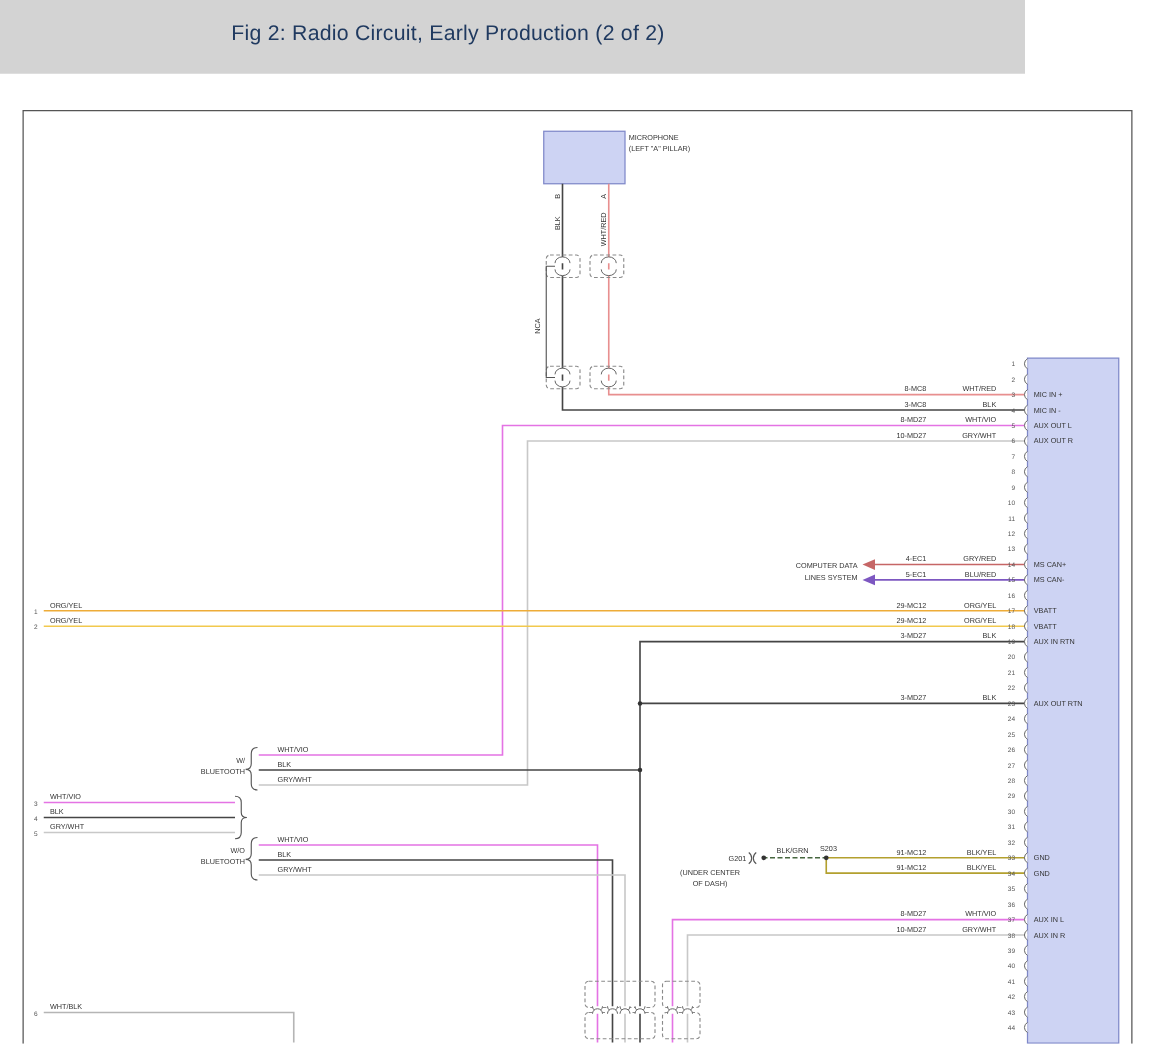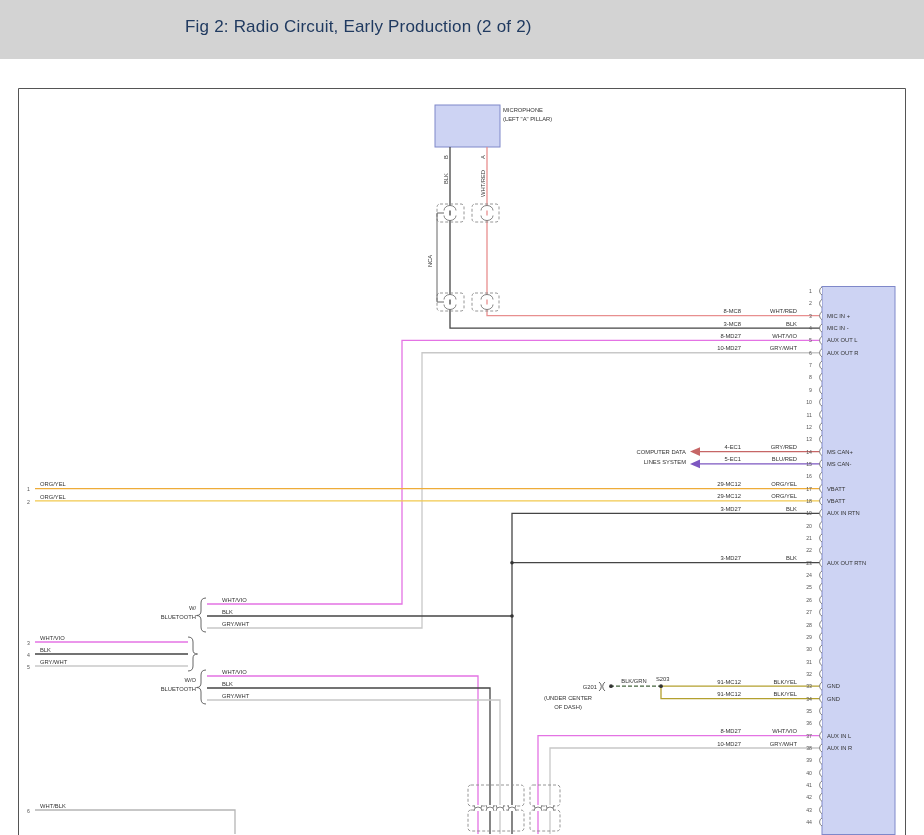--- a/index.html
+++ b/index.html
@@ -1,18 +1,18 @@
 <!DOCTYPE html>
 <html style="--c-WHT_RED: #e88f8f; --c-BLK: #454545; --c-WHT_VIO: #e473e4; --c-GRY_WHT: #c8c8c8; --c-GRY_RED: #c66666; --c-BLU_RED: #7d57c1; --c-ORG_YEL: #eeac38; --c-ORG_YEL_ALT: #f2c94e; --c-BLK_YEL: #b3a02e; --c-BLK_GRN: #46663f; --c-WHT_BLK: #b5b5b5; --header-bg: #d3d3d3; --title-color: #203a60; --comp-fill: #cdd3f3; --comp-stroke: #7f88c9;"><head>
 <meta charset="utf-8">
 <style>
   *{margin:0;padding:0;box-sizing:border-box}
   html,body{width:924px;height:835px;background:#fff;overflow:hidden;
     font-family:"Liberation Sans",sans-serif}
-  .header{position:absolute;left:0;top:0;width:924px;height:59px;
+  .header{position:absolute;left:0;top:0;width:820px;height:59px;
     background:var(--header-bg,#d3d3d3)}
   .title{position:absolute;left:185px;top:17px;font-size:17px;
     color:var(--title-color,#203a60);letter-spacing:.2px}
   svg{position:absolute;left:0;top:59px}
   svg text{font-family:"Liberation Sans",sans-serif;fill:#333}
   .t5{font-size:5.2px}
   .t55{font-size:5.8px}
   .dim{fill:#555}
   .wire{fill:none;stroke-width:1.3}
   .dash{stroke-dasharray:4 2}

